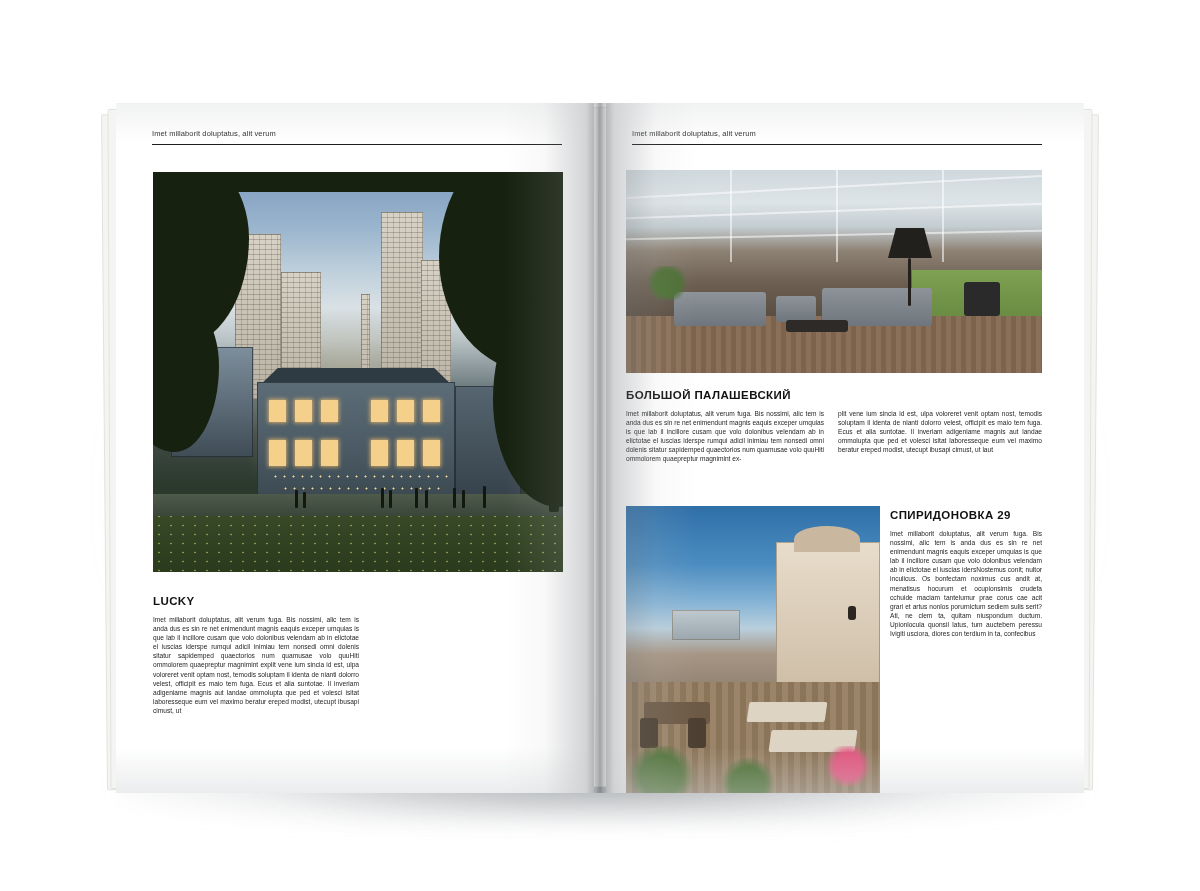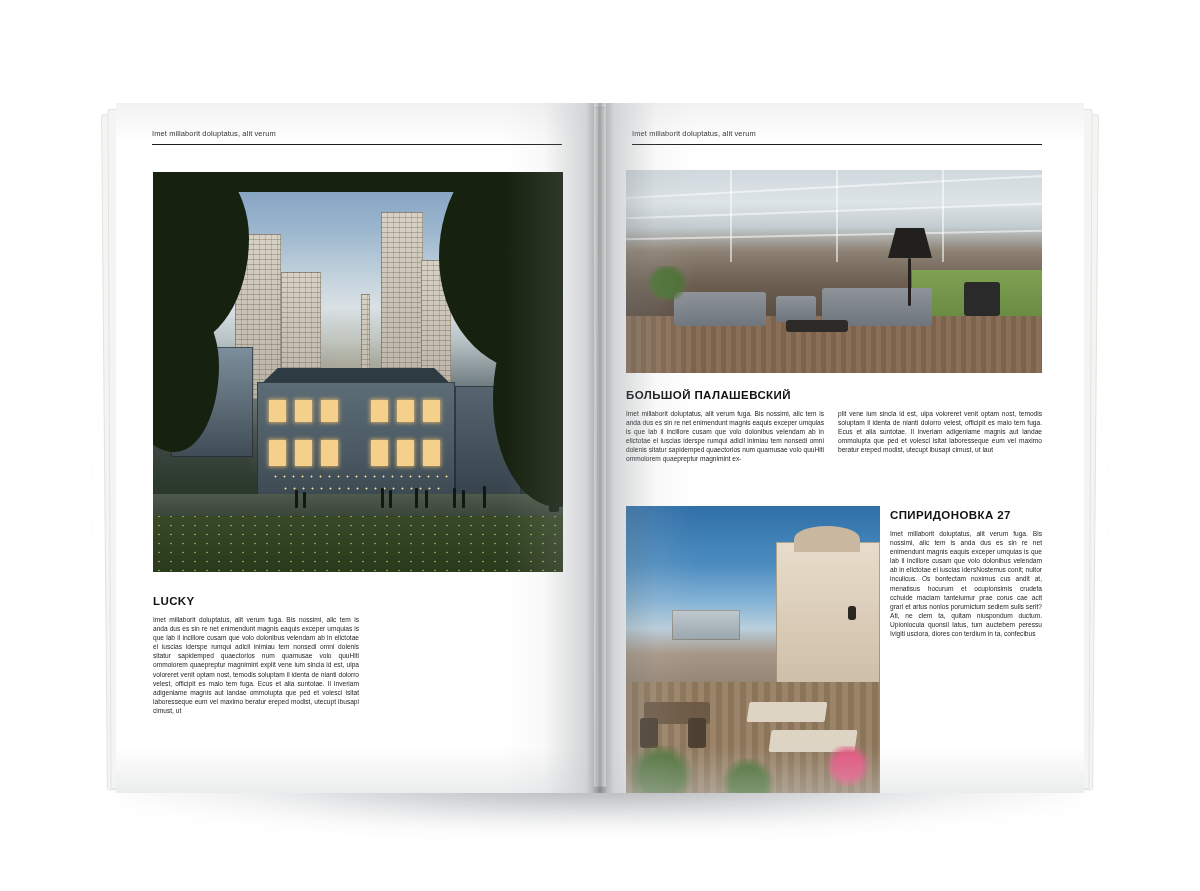--- a/index.html
+++ b/index.html
@@ -403,21 +403,21 @@
       <div class="lounger" style="left:144px; top:224px; width:86px; height:22px;"></div>
       <div class="sofa" style="left:18px; top:196px; width:66px; height:22px; background:#6d5a46;"></div>
       <div class="sofa" style="left:14px; top:212px; width:18px; height:30px; background:#4d3f31;"></div>
       <div class="sofa" style="left:62px; top:212px; width:18px; height:30px; background:#4d3f31;"></div>
       <div class="flower-pink" style="left:196px; top:240px; width:52px; height:40px;"></div>
       <div class="green-bush" style="left:0; top:240px; width:70px; height:60px;"></div>
       <div class="green-bush" style="left:94px; top:252px; width:56px; height:52px;"></div>
       <div class="sofa" style="left:222px; top:100px; width:8px; height:14px; background:#2b2620;"></div>
     </div>
 
-    <div class="headline" style="left:284px; top:406px; font-size:11.5px;">СПИРИДОНОВКА 27</div>
+    <div class="headline" style="left:284px; top:406px; font-size:11.5px;">СПИРИДОНОВКА 29</div>
     <div class="body-col" style="left:284px; top:426px; width:152px; height:200px;">Imet millaborit doluptatus, alit verum fuga. Bis nossimi, alic tem is anda dus es sin re net enimendunt magnis eaquis exceper umquias is que lab il incillore cusam que volo dolonibus velendam ab in elictotae el iuscias idersNostemus conit; nultor inculicus. Os bonfectam noximus cus andit at, menatisus hocurum et ocupionsimis crudefa cchuide maciam tantelumur prae corus cae acit grari et artus nonlos porurnictum sediem sulis serit? Ati, ne clem ta, quitam niuspondum ductum. Upionlocula quonsil latus, tum auctebem peressu Ivigiti usciora, diores con terdium in ta, confecibus</div>
 
     <div class="spine-shade-right"></div>
     <div class="page-top-fade"></div>
     <div class="page-bottom-fade"></div>
   </div>
 
   <div class="spine"></div>
 </div>
 

